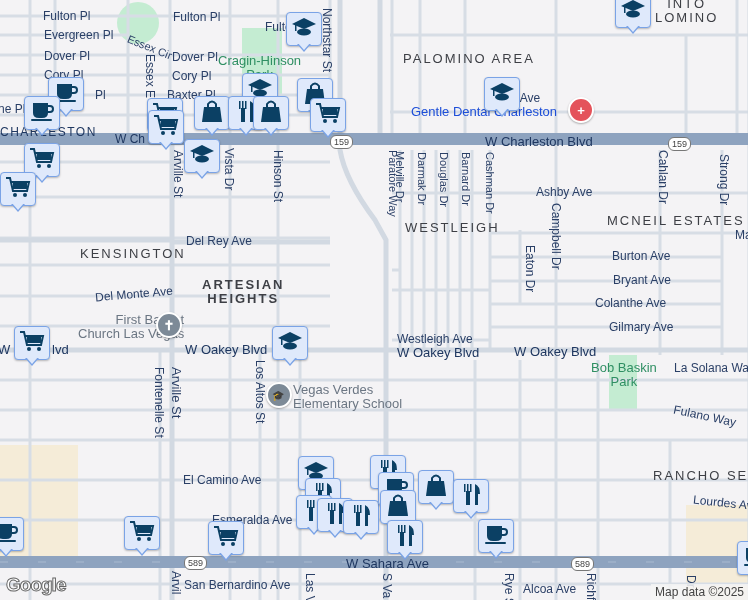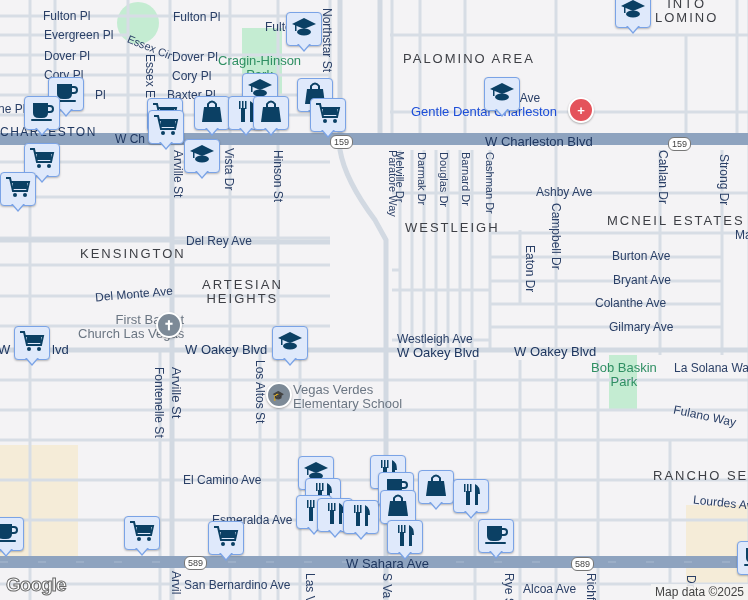--- a/index.html
+++ b/index.html
@@ -113,21 +113,21 @@
     <rect x="0" y="133" width="748" height="12" fill="#8ea3bf"></rect>
     <rect x="0" y="556" width="748" height="12" fill="#8ea3bf"></rect>
     <line x1="0" y1="562" x2="748" y2="562" stroke="#a9bad0" stroke-width="1" stroke-dasharray="8 30"></line>
   </svg>
 
   <div class="nbhd" style="left:403px;top:52px;">PALOMINO AREA</div>
   <div class="nbhd" style="left:655px;top:-3px;">INTO<br>LOMINO</div>
   <div class="nbhd" style="left:405px;top:221px;">WESTLEIGH</div>
   <div class="nbhd" style="left:607px;top:214px;">MCNEIL ESTATES</div>
   <div class="nbhd" style="left:80px;top:247px;">KENSINGTON</div>
-  <div class="nbhd" style="left:202px;top:278px;">ARTESIAN<br>HEIGHTS</div>
+  <div class="nbhd" style="left:202px;top:278px;font-weight:bold;">ARTESIAN<br>HEIGHTS</div>
   <div class="nbhd" style="left:653px;top:469px;">RANCHO SERE</div>
 
   <div class="lbl" style="left:43px;top:10px;">Fulton Pl</div>
   <div class="lbl" style="left:173px;top:11px;">Fulton Pl</div>
   <div class="lbl" style="left:265px;top:21px;">Fulto</div>
   <div class="lbl" style="left:44px;top:29px;">Evergreen Pl</div>
   <div class="lbl" style="left:44px;top:50px;">Dover Pl</div>
   <div class="lbl" style="left:172px;top:51px;">Dover Pl</div>
   <div class="lbl" style="left:44px;top:69px;">Cory Pl</div>
   <div class="lbl" style="left:172px;top:70px;">Cory Pl</div>

